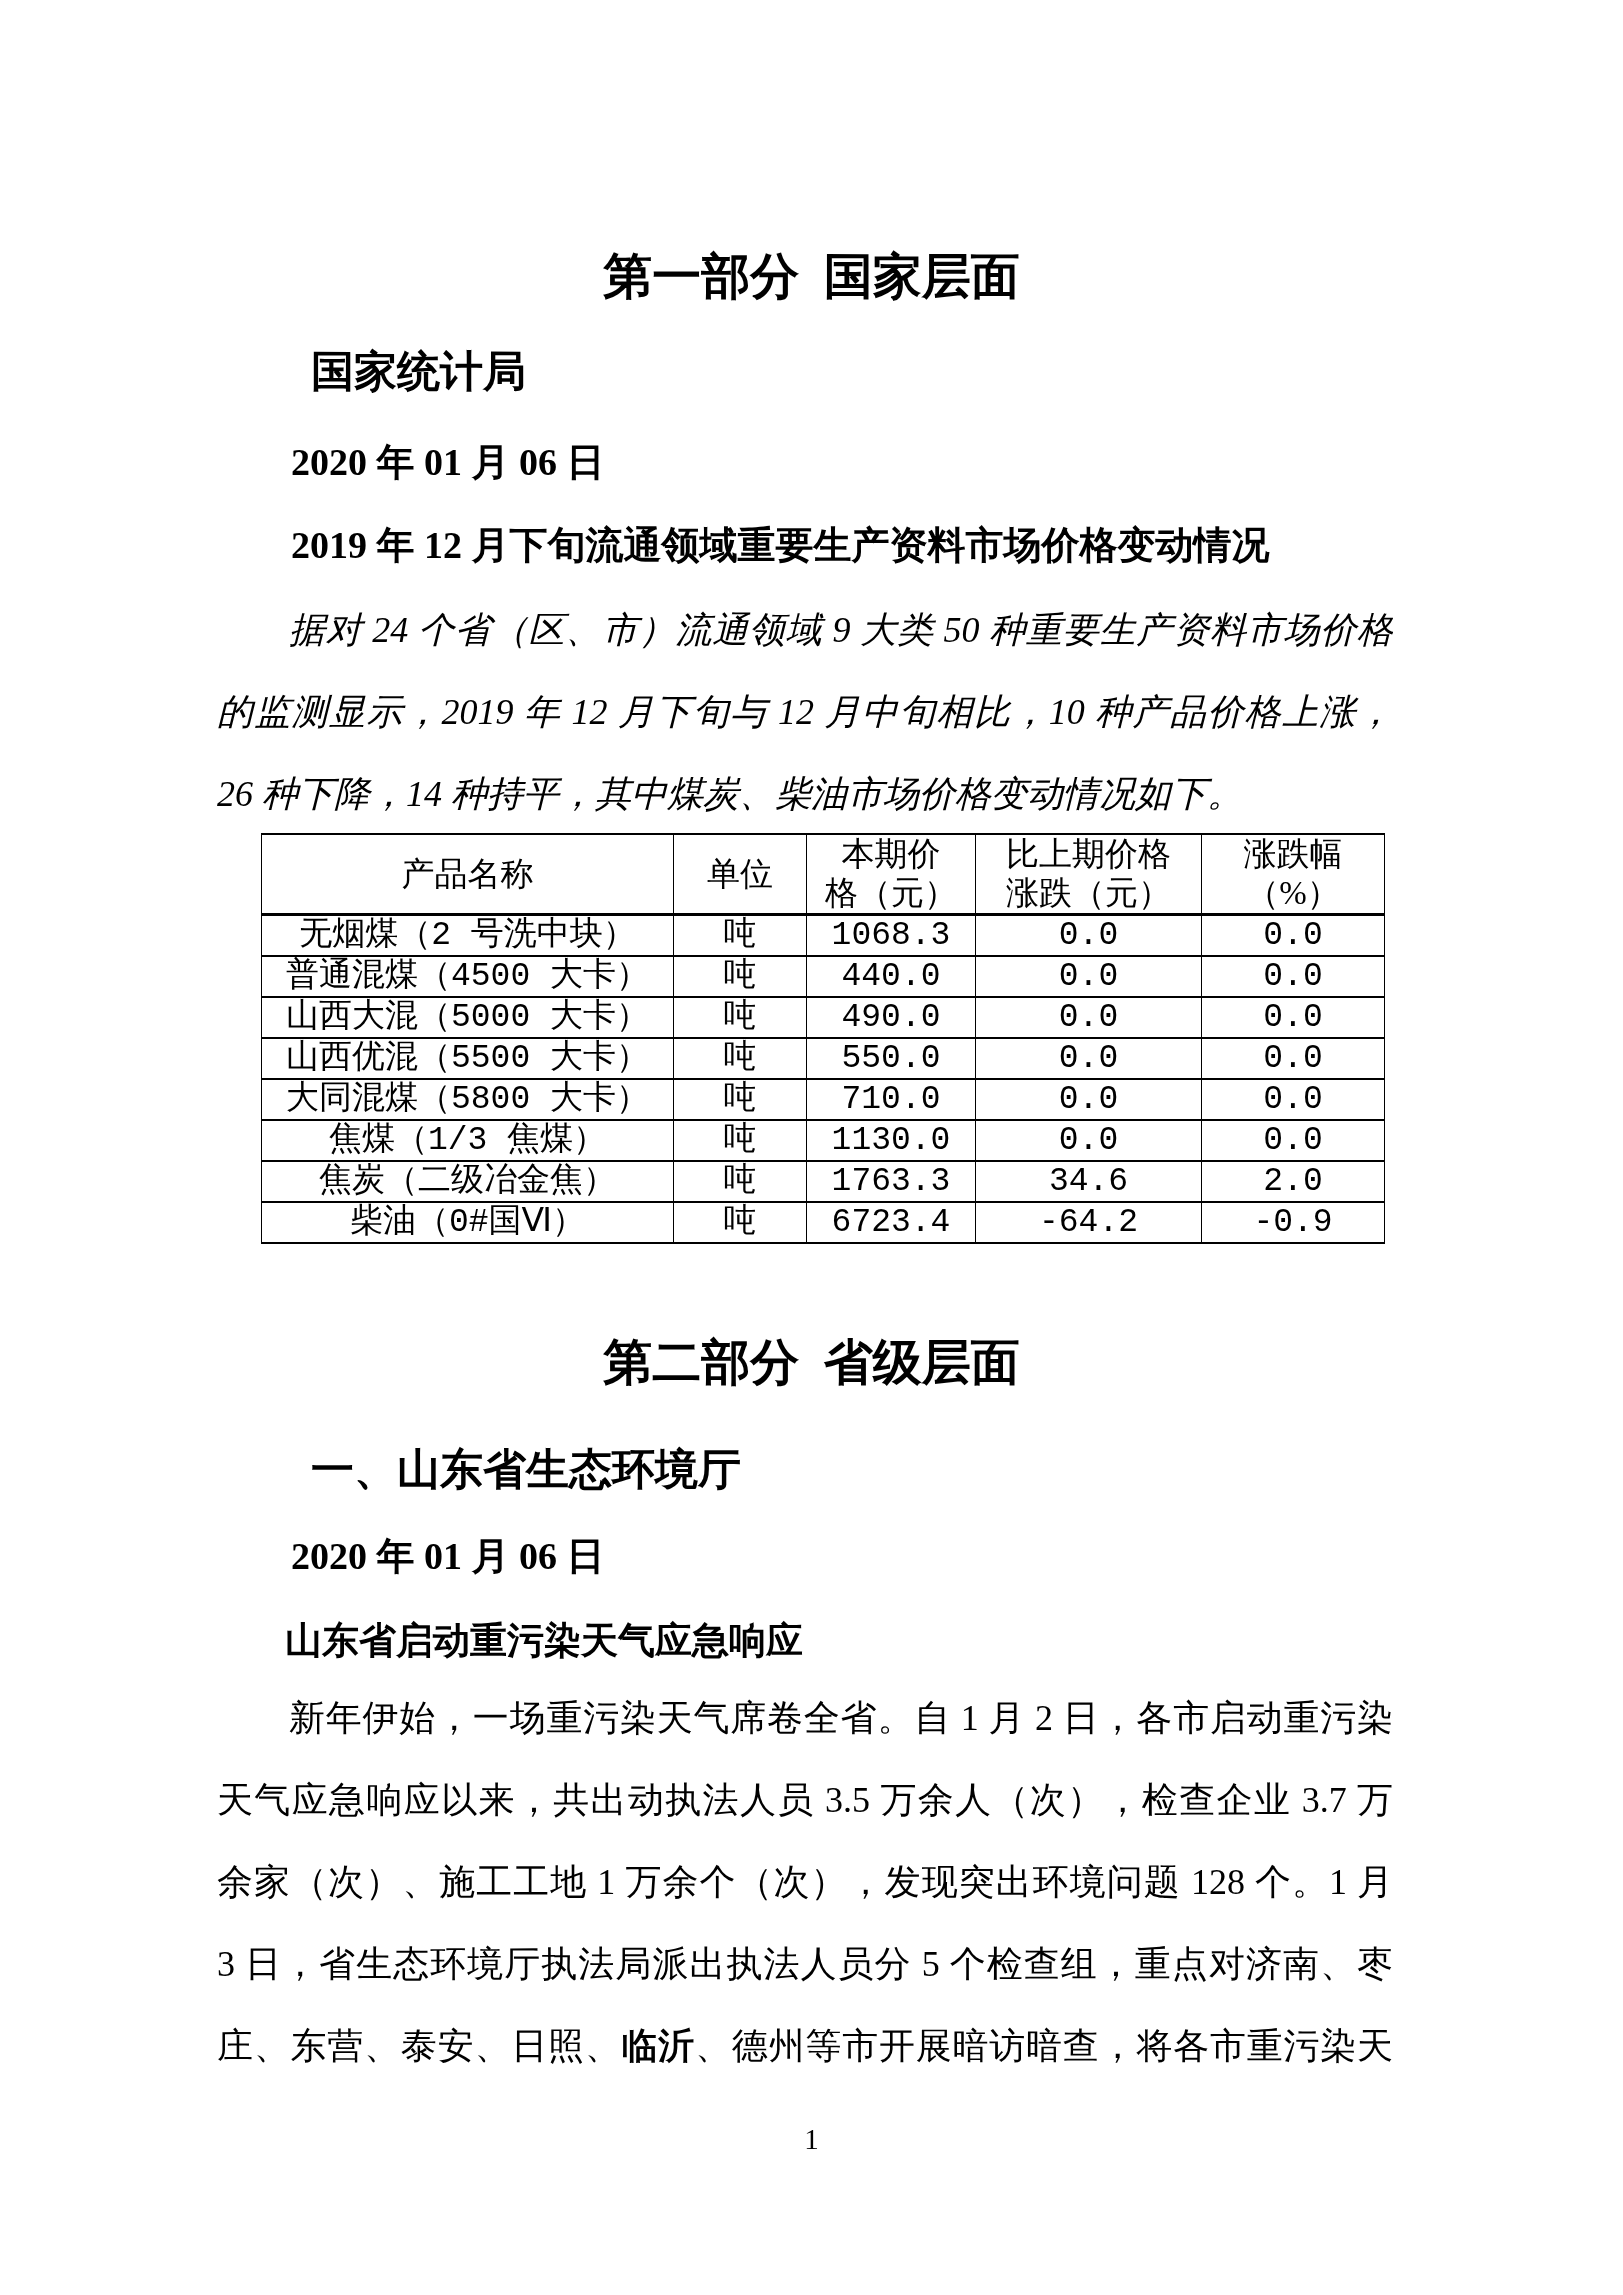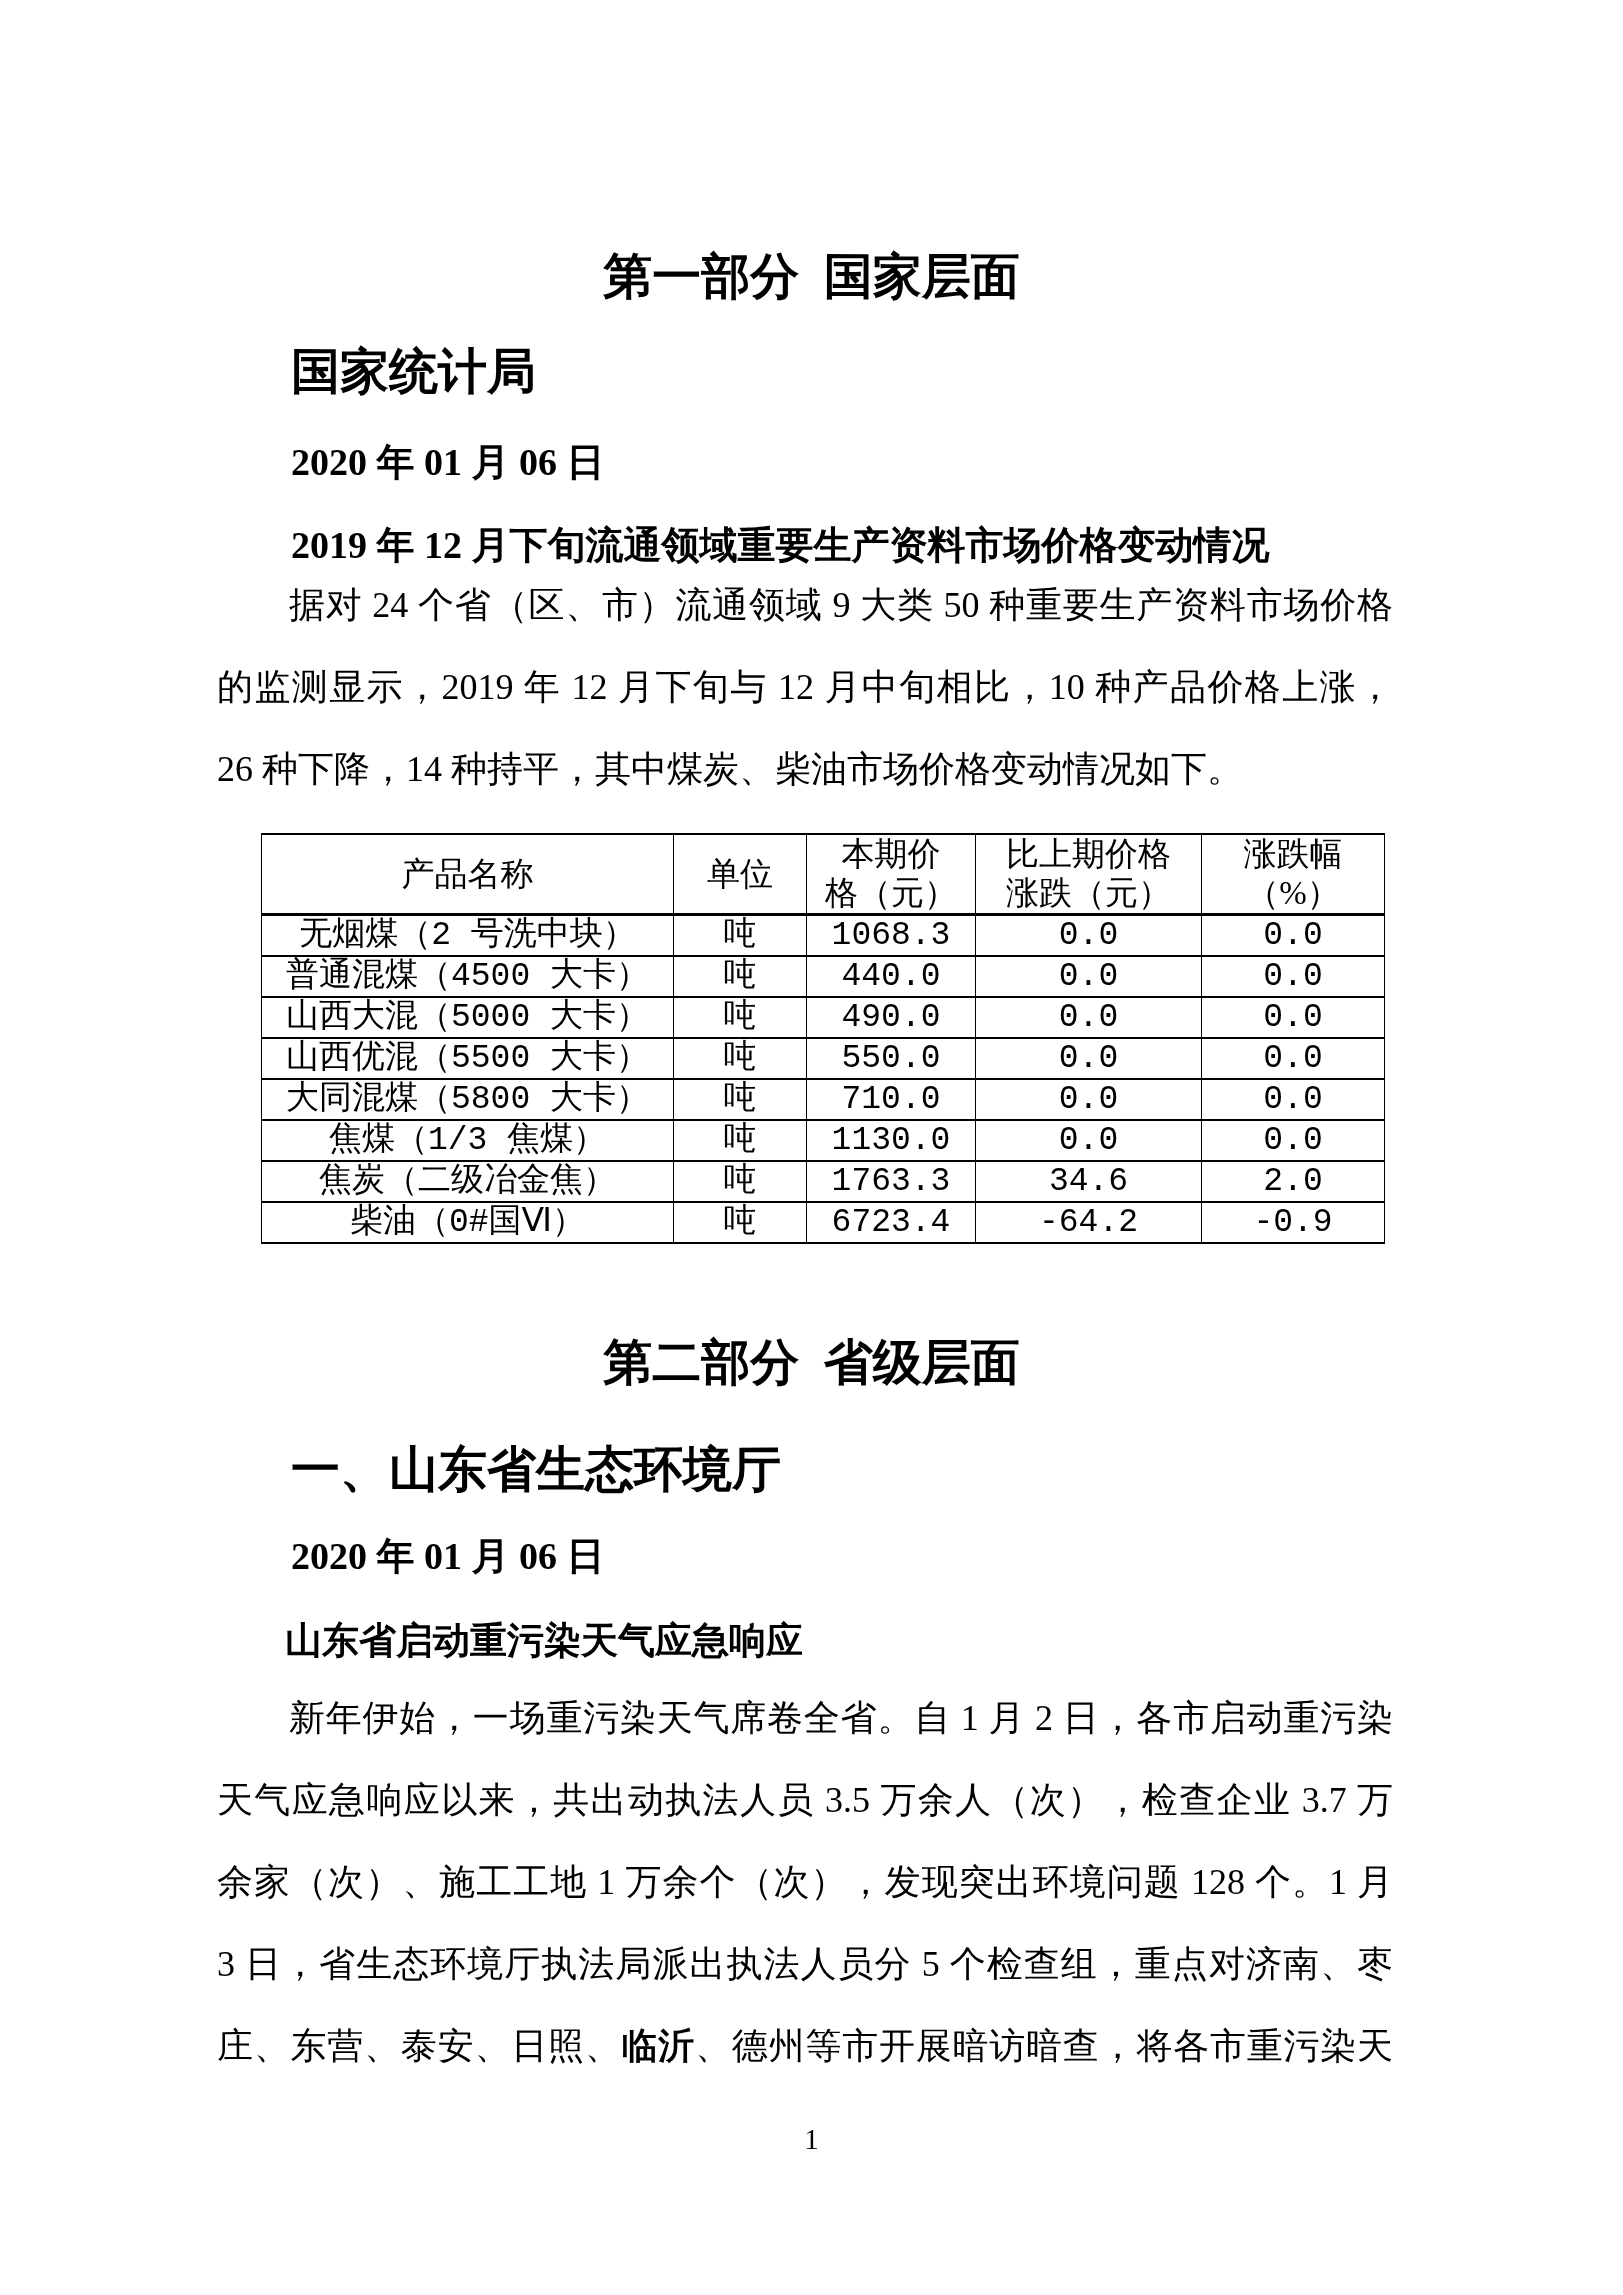--- a/index.html
+++ b/index.html
@@ -19,40 +19,40 @@
     left: 0; width: 1623px;
     text-align: center;
     font-size: 49px; line-height: 59px;
     font-weight: bold;
     white-space: pre;
   }
   .t1 { top: 247px; }
   .t2 { top: 1333px; }
 
   .org-heading {
-    font-size: 49px; line-height: 51px; font-weight: bold;
+    font-size: 43px; line-height: 51px; font-weight: bold; margin-left: 20px;
   }
   .org { top: 346px; left: 291px; }
   .h2  { top: 1444px; left: 291px; }
 
   .bold-line {
     font-size: 38px; line-height: 46px; font-weight: bold;
   }
   .d1 { top: 439px; left: 291px; }
   .s1 { top: 522px; left: 291px; }
   .d2 { top: 1533px; left: 291px; }
 
   .sub-heading {
     top: 1618px; left: 285px;
     font-family: "Liberation Sans", "DejaVu Sans", sans-serif;
     font-size: 37px; line-height: 46px; font-weight: bold;
   }
 
   .para { width: 1176px; font-size: 36px; }
-  .p1 { top: 564px; left: 217px; }
+  .p1 { top: 589px; left: 217px; font-style: italic; }
   .p2 { top: 1677px; left: 217px; }
   .line { line-height: 82px; height: 82px; overflow: hidden; }
   .jline { text-align: justify; text-align-last: justify; }
   .indent { text-indent: 72px; }
 
   .city-highlight {
     font-family: "Liberation Sans", "DejaVu Sans", sans-serif;
     font-weight: bold;
   }
 

